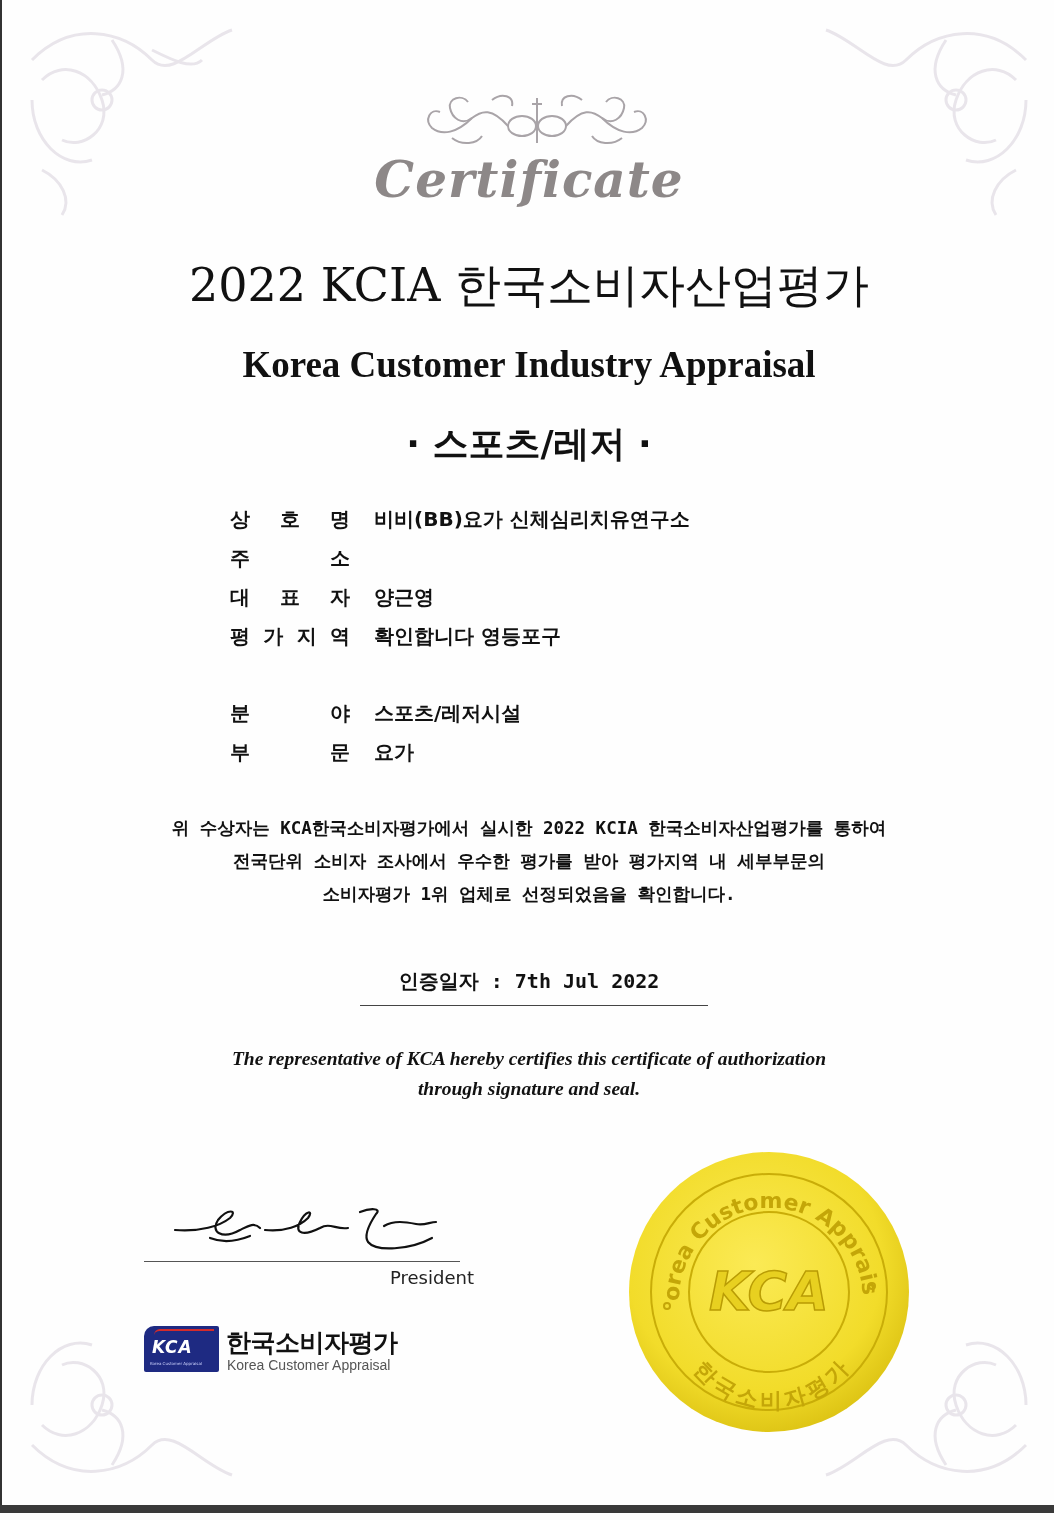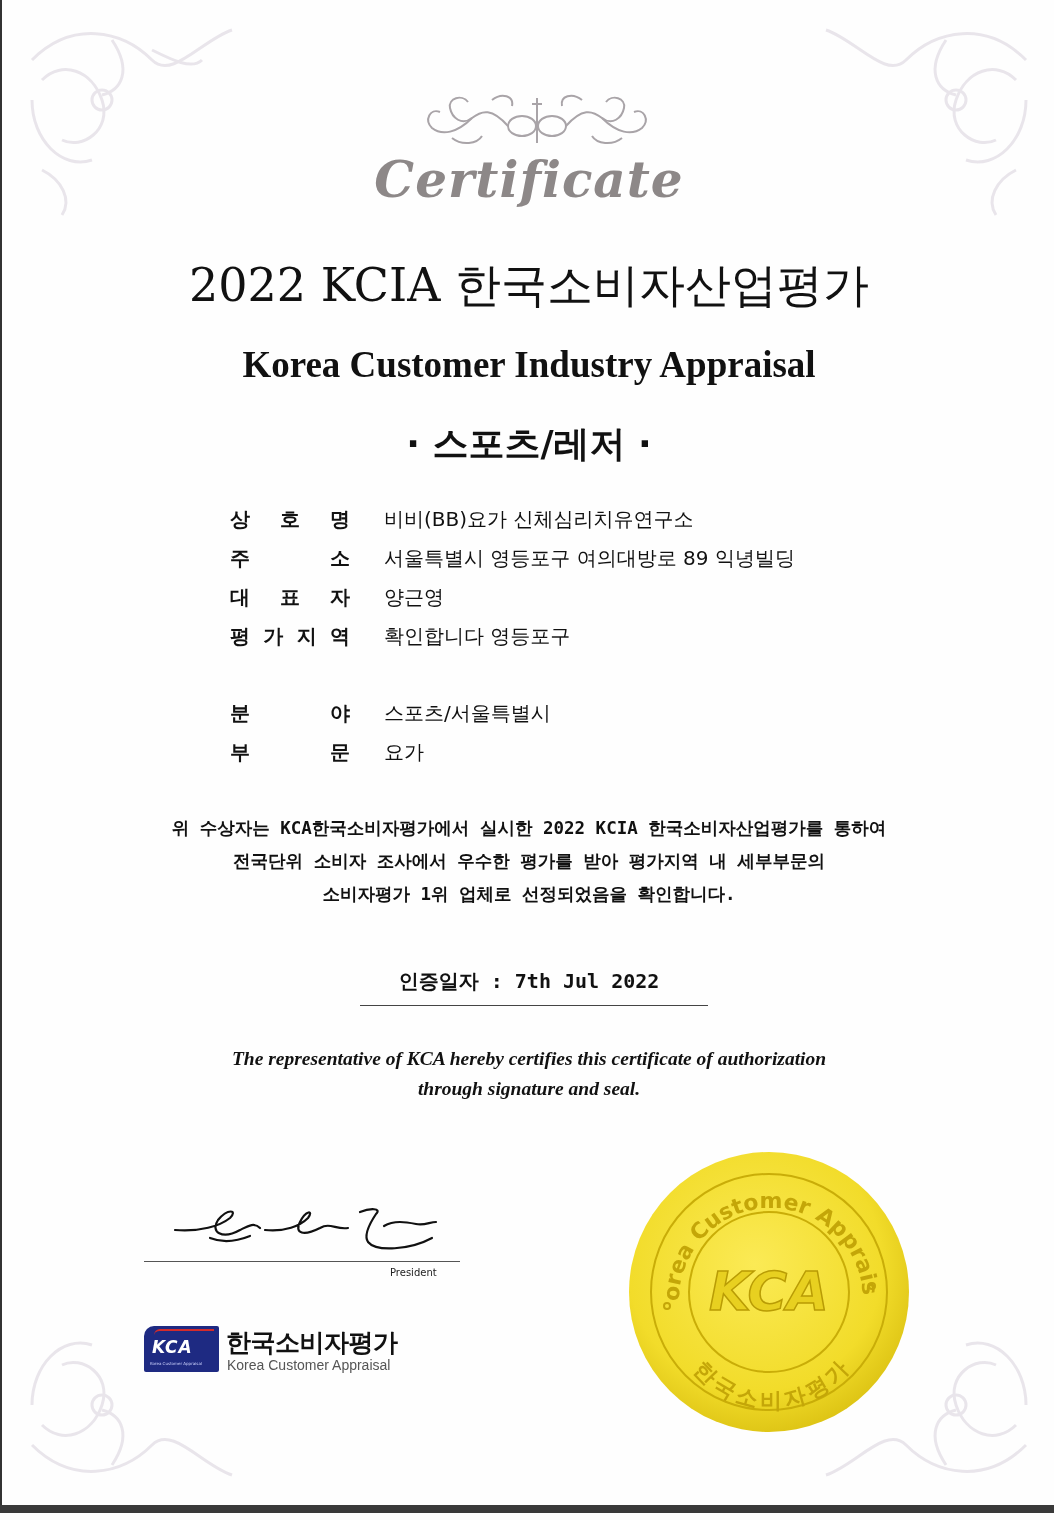--- a/index.html
+++ b/index.html
@@ -13,29 +13,29 @@
   .c-bl { left:0; bottom:0; transform:scaleY(-1); }
   .c-br { right:0; bottom:0; transform:scale(-1,-1); }
   .ornament { position:absolute; left:420px; top:88px; width:230px; height:62px; }
   .cert-word { position:absolute; left:0; width:1054px; top:150px; text-align:center; font-family:"DejaVu Serif", serif; font-style:italic; font-weight:bold; font-size:50px; color:#8d8888; letter-spacing:1px; }
   .title-ko { position:absolute; left:0; width:1054px; top:255px; text-align:center; font-size:46px; color:#111; font-family:"DejaVu Serif", serif; }
   .title-en { position:absolute; left:0; width:1054px; top:343px; text-align:center; font-size:37px; font-weight:bold; font-family:"Liberation Serif", serif; color:#111; }
   .category { position:absolute; left:0; width:1054px; top:420px; text-align:center; font-size:36px; font-weight:bold; color:#111; font-family:"DejaVu Sans", sans-serif; }
   .info { position:absolute; left:228px; top:500px; }
   .info-row { display:flex; height:39px; align-items:center; font-family:"DejaVu Sans", sans-serif; font-size:20px; }
   .info-label { width:120px; display:flex; justify-content:space-between; font-weight:bold; }
-  .info-value { margin-left:34px; font-weight:normal; }
+  .info-value { margin-left:24px; font-weight:bold; }
   .info-gap { height:38px; }
   .statement { position:absolute; left:0; width:1054px; top:812px; text-align:center; font-family:"DejaVu Sans Mono", monospace; font-size:17.5px; line-height:33px; font-weight:bold; color:#111; }
   .cert-date { position:absolute; left:0; width:1054px; top:968px; text-align:center; font-family:"DejaVu Sans Mono", monospace; font-size:20px; font-weight:bold; }
   .date-line { position:absolute; left:358px; top:1005px; width:348px; height:0; border-top:1.5px solid #444; }
   .en-cert { position:absolute; left:0; width:1054px; top:1044px; text-align:center; font-family:"Liberation Serif", serif; font-style:italic; font-weight:bold; font-size:19.5px; line-height:30px; color:#111; }
   .signature { position:absolute; left:168px; top:1200px; width:280px; height:60px; }
   .sig-line { position:absolute; left:142px; top:1261px; width:316px; border-top:1px solid #555; }
-  .president { position:absolute; left:388px; top:1267px; font-family:"DejaVu Sans", sans-serif; font-size:10px; color:#222; }
+  .president { position:absolute; left:388px; top:1267px; font-family:"DejaVu Sans", sans-serif; font-size:18px; color:#222; }
   .logo-badge { position:absolute; left:142px; top:1326px; width:75px; height:46px; background:#1e2a82; border-radius:10px 2px 2px 2px; overflow:hidden; }
   .logo-badge .txt { position:absolute; left:8px; top:11px; font-family:"DejaVu Sans", sans-serif; font-weight:bold; font-style:italic; font-size:17px; color:#fff; letter-spacing:1px; }
   .logo-badge .sub { position:absolute; left:6px; top:35px; font-family:"DejaVu Sans", sans-serif; font-size:4px; color:#cfd4ff; }
   .logo-badge .red { position:absolute; left:10px; top:3px; width:60px; height:4px; border-top:2px solid #d42b2b; border-radius:40px 0 0 0; }
   .logo-ko { position:absolute; left:224px; top:1326px; font-family:"DejaVu Sans", sans-serif; font-weight:bold; font-size:25px; color:#111; letter-spacing:-0.5px; }
   .logo-en { position:absolute; left:225px; top:1357px; font-family:"Liberation Sans", sans-serif; font-size:14px; color:#555; }
   .seal { position:absolute; left:625px; top:1150px; width:285px; height:285px; }
 </style>
 </head>
 <body>
@@ -111,21 +111,20 @@
         <span>호</span>
         <span>명</span>
       </div>
       <div class="info-value">비비(BB)요가 신체심리치유연구소</div>
     </div>
     <div class="info-row">
       <div class="info-label">
         <span>주</span>
         <span>소</span>
       </div>
-      <div class="info-value">서울특별시 영등포구 여의대방로 89 익녕빌딩</div>
     </div>
     <div class="info-row">
       <div class="info-label">
         <span>대</span>
         <span>표</span>
         <span>자</span>
       </div>
       <div class="info-value">양근영</div>
     </div>
     <div class="info-row">
@@ -136,21 +135,21 @@
         <span>역</span>
       </div>
       <div class="info-value">확인합니다 영등포구</div>
     </div>
     <div class="info-gap"></div>
     <div class="info-row">
       <div class="info-label">
         <span>분</span>
         <span>야</span>
       </div>
-      <div class="info-value">스포츠/서울특별시</div>
+      <div class="info-value">스포츠/레저시설</div>
     </div>
     <div class="info-row">
       <div class="info-label">
         <span>부</span>
         <span>문</span>
       </div>
       <div class="info-value">요가</div>
     </div>
   </div>
 

